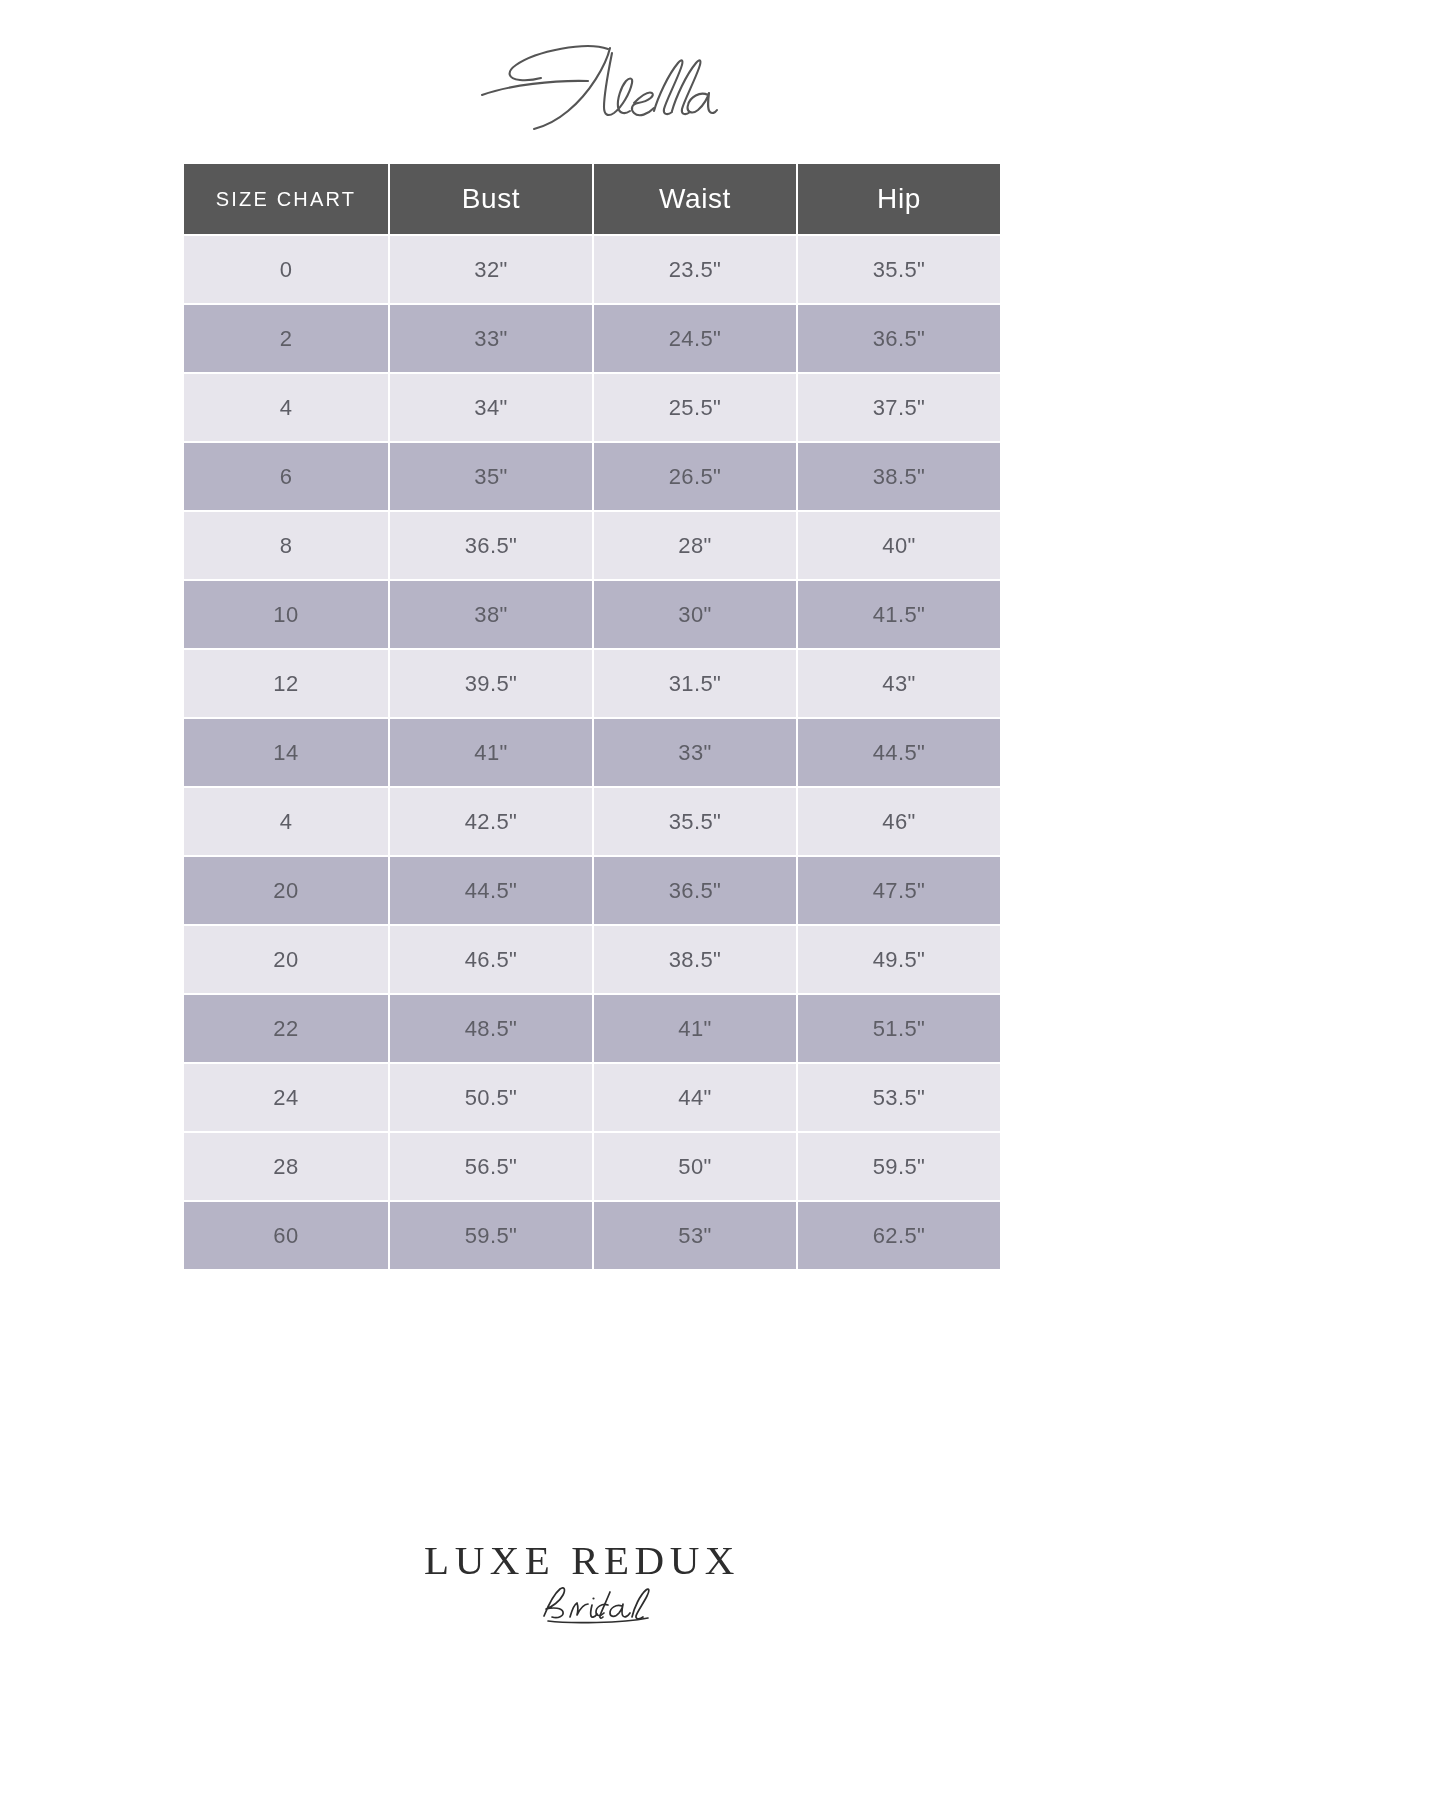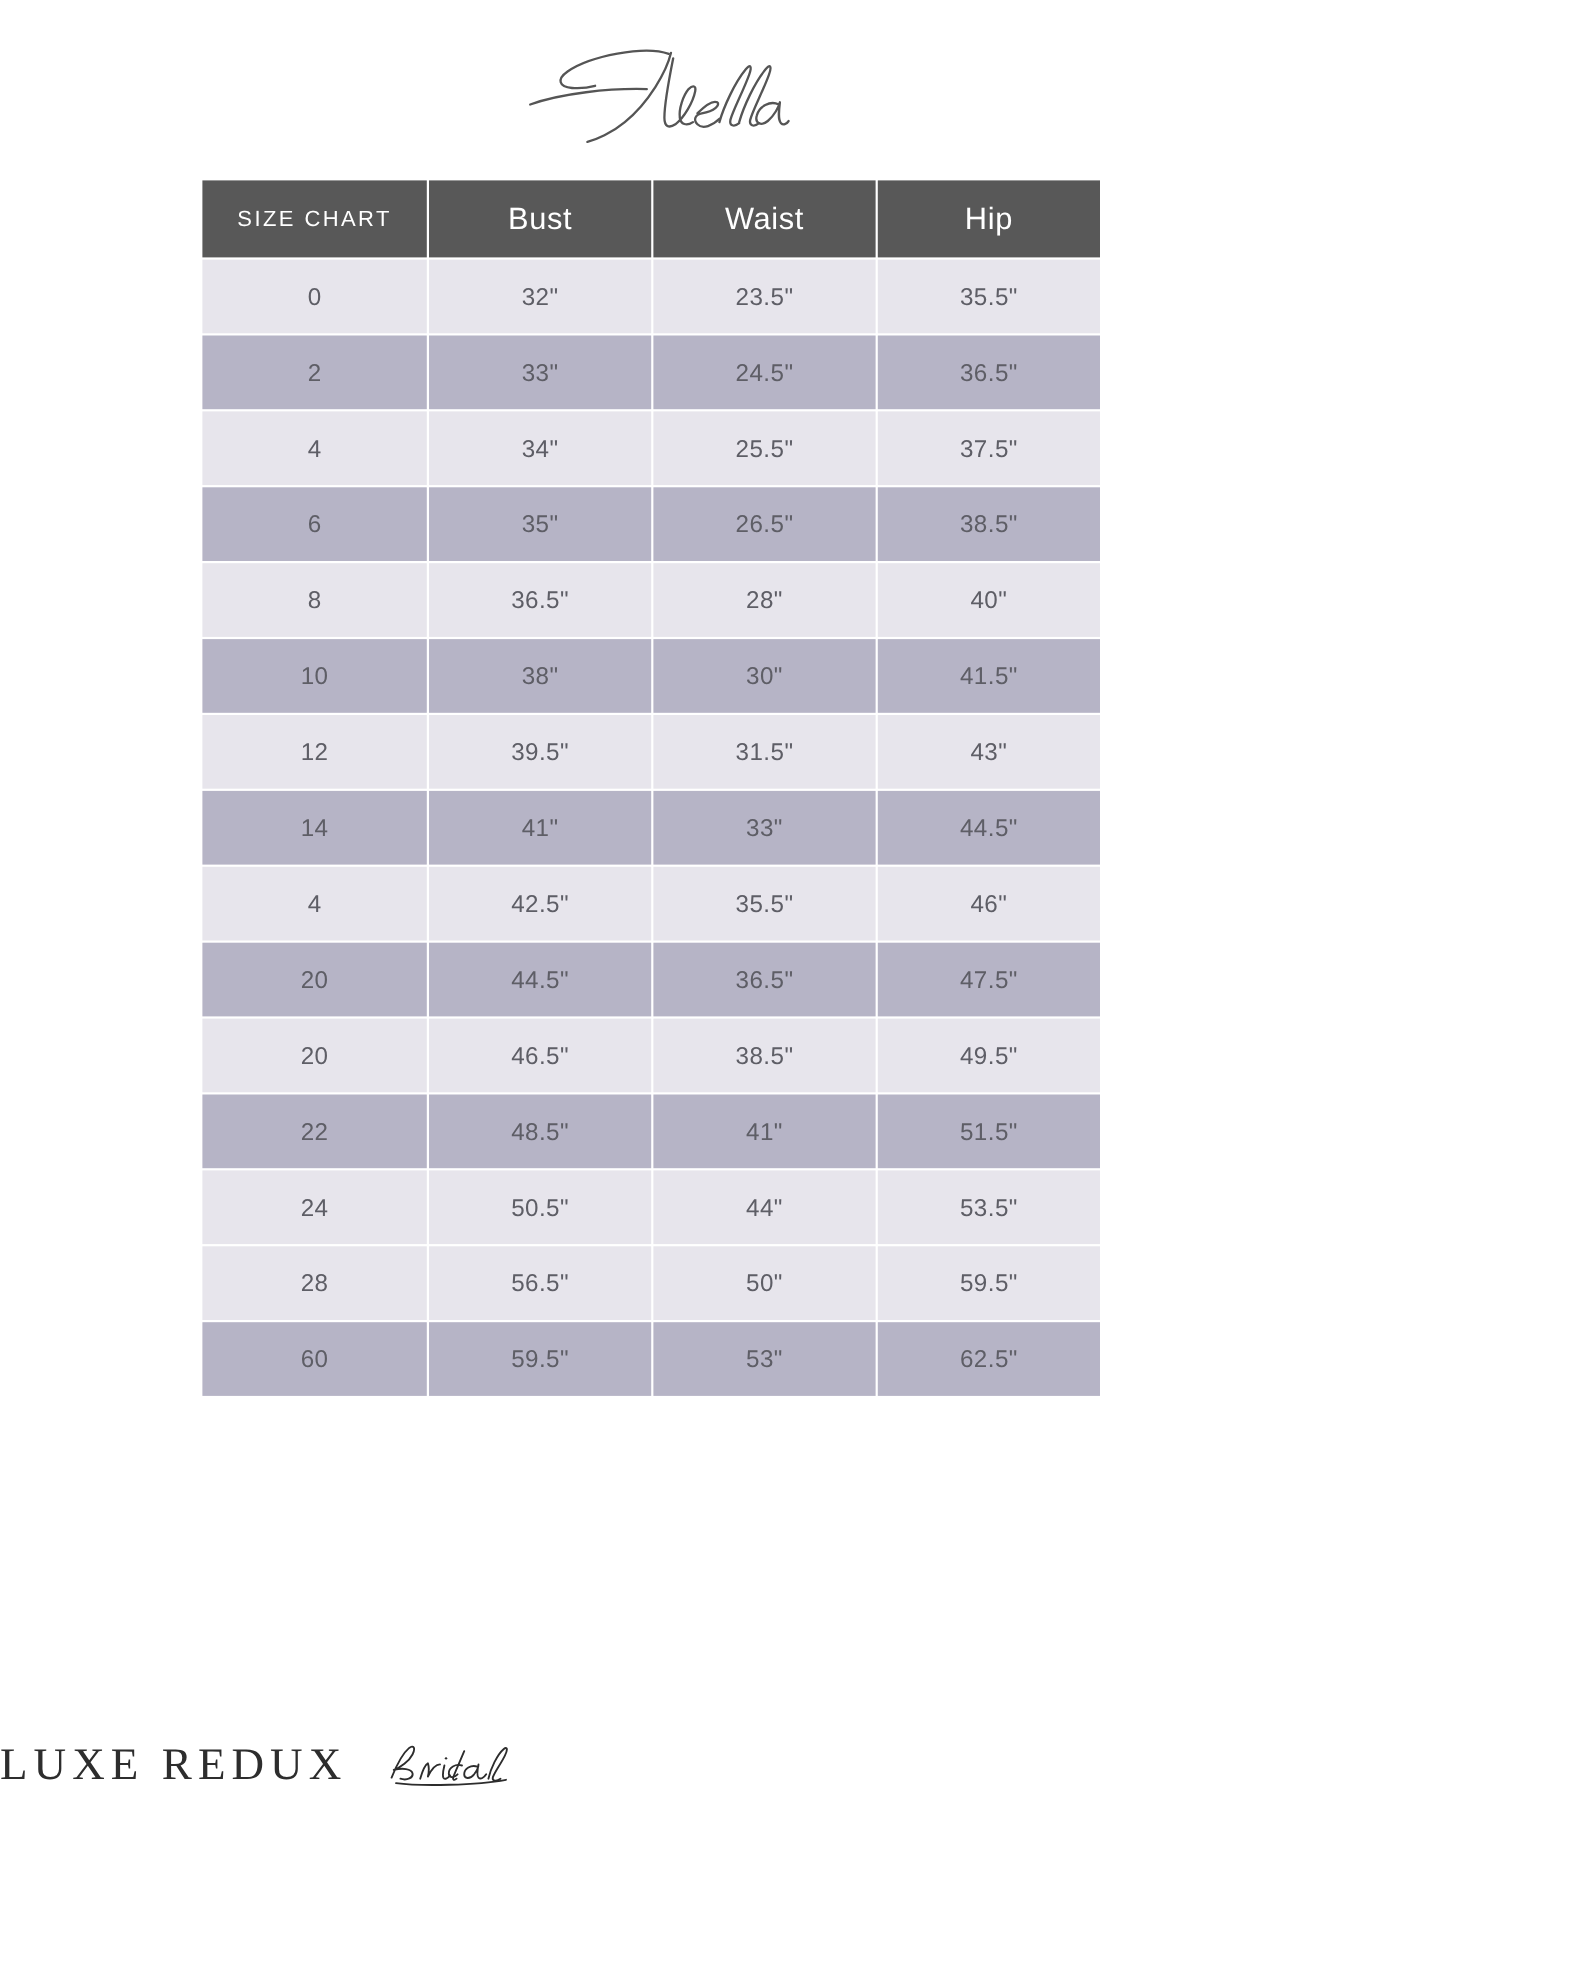--- a/index.html
+++ b/index.html
@@ -85,21 +85,21 @@
   col.c-waist { width: 202px; }
   col.c-hip   { width: 202px; }
 
   
   .footer-logo {
     position: absolute;
     left: 0;
     right: 12px;
     bottom: 175px;
     display: flex;
-    flex-direction: row;
+    flex-direction: column;
     align-items: center;
   }
   .footer-main {
     font-family: "Liberation Serif", serif;
     font-size: 41px;
     letter-spacing: 5.5px;
     color: #2d2d2d;
     font-weight: 400;
     line-height: 1;
   }

